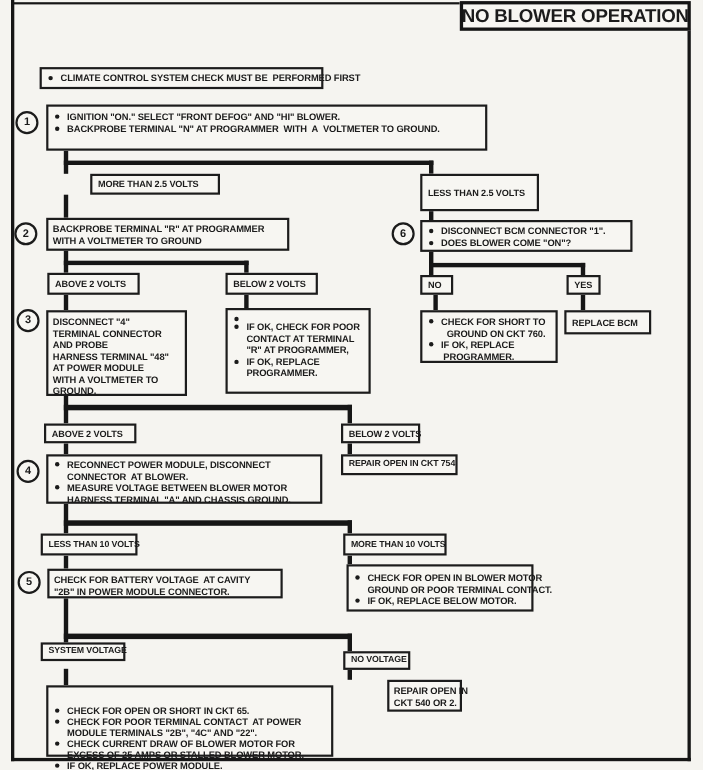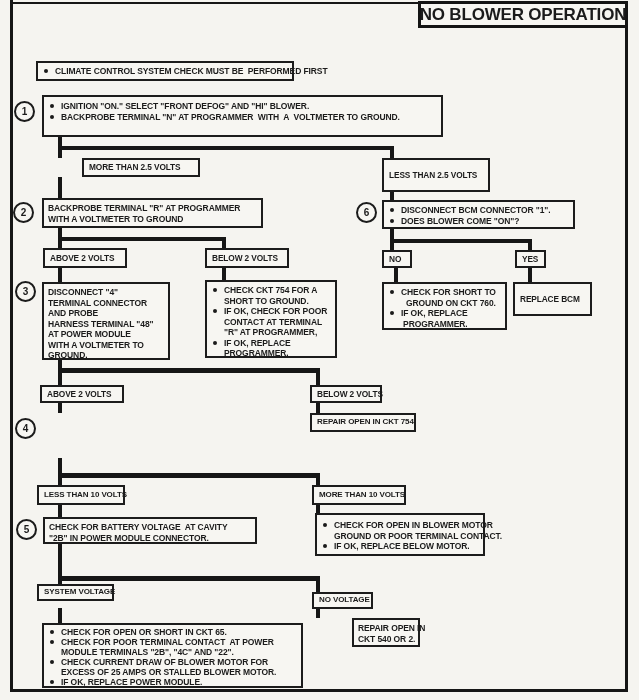--- a/index.html
+++ b/index.html
@@ -149,22 +149,20 @@
 TERMINAL CONNECTOR
 AND PROBE
 HARNESS TERMINAL "48"
 AT POWER MODULE
 WITH A VOLTMETER TO
 GROUND.</span></div>
 
   <div class="box" style="left:205px; top:280px; width:132px; height:78px;">
     <div class="brow">
         <span class="bdot"></span>
-        <span class="btxt">CHECK CKT 754 FOR A
-SHORT TO GROUND.</span>
       </div>
     <div class="brow">
         <span class="bdot"></span>
         <span class="btxt">IF OK, CHECK FOR POOR
 CONTACT AT TERMINAL
 "R" AT PROGRAMMER,</span>
       </div>
     <div class="brow">
         <span class="bdot"></span>
         <span class="btxt">IF OK, REPLACE
@@ -178,34 +176,46 @@
         <span class="btxt">CHECK FOR SHORT TO
 GROUND ON CKT 760.</span>
       </div>
     <div class="brow">
         <span class="bdot"></span>
         <span class="btxt">IF OK, REPLACE
 PROGRAMMER.</span>
       </div>
   </div>
 
-  <div class="box label" style="left:513px; top:282px; width:79px; height:34px;">
+  <div class="box label" style="left:513px; top:282px; width:79px; height:22px;">
       <span>REPLACE BCM</span>
     </div>
 
   <div class="box label" style="left:40px; top:385px; width:84px; height:18px;">
       <span>ABOVE 2  VOLTS</span>
     </div>
   <div class="box label" style="left:310px; top:385px; width:72px; height:18px;">
       <span>BELOW 2 VOLTS</span>
     </div>
 
   <div class="circle" style="left:15px; top:418px;">
       <span>4</span>
     </div>
+  <div class="box" style="left:42px; top:413px; width:251px; height:45px; padding-top:2px;">
+    <div class="brow">
+        <span class="bdot"></span>
+        <span class="btxt">RECONNECT POWER MODULE, DISCONNECT
+CONNECTOR  AT BLOWER.</span>
+      </div>
+    <div class="brow">
+        <span class="bdot"></span>
+        <span class="btxt">MEASURE VOLTAGE BETWEEN BLOWER MOTOR
+HARNESS TERMINAL "A" AND CHASSIS GROUND.</span>
+      </div>
+  </div>
 
   <div class="box label" style="left:310px; top:413px; width:106px; height:19px; font-size:8px;">
       <span>REPAIR OPEN IN CKT 754</span>
     </div>
 
   <div class="box label" style="left:37px; top:485px; width:88px; height:20px; font-size:8px;">
       <span>LESS THAN 10 VOLTS</span>
     </div>
   <div class="box label" style="left:312px; top:485px; width:94px; height:20px; font-size:8px;">
       <span>MORE THAN 10 VOLTS</span>
@@ -229,21 +239,21 @@
       </div>
   </div>
 
   <div class="box label" style="left:37px; top:584px; width:77px; height:17px; font-size:8px;">
       <span>SYSTEM VOLTAGE</span>
     </div>
   <div class="box label" style="left:312px; top:592px; width:61px; height:17px; font-size:8px;">
       <span>NO VOLTAGE</span>
     </div>
 
-  <div class="box" style="left:42px; top:623px; width:261px; height:65px; line-height:10px; padding-top:2px;">
+  <div class="box" style="left:42px; top:623px; width:261px; height:65px; line-height:10px; padding-top:16px;">
     <div class="brow">
         <span class="bdot"></span>
         <span class="btxt">CHECK FOR OPEN OR SHORT IN CKT 65.</span>
       </div>
     <div class="brow">
         <span class="bdot"></span>
         <span class="btxt">CHECK FOR POOR TERMINAL CONTACT  AT POWER
 MODULE TERMINALS "2B", "4C" AND "22".</span>
       </div>
     <div class="brow">

